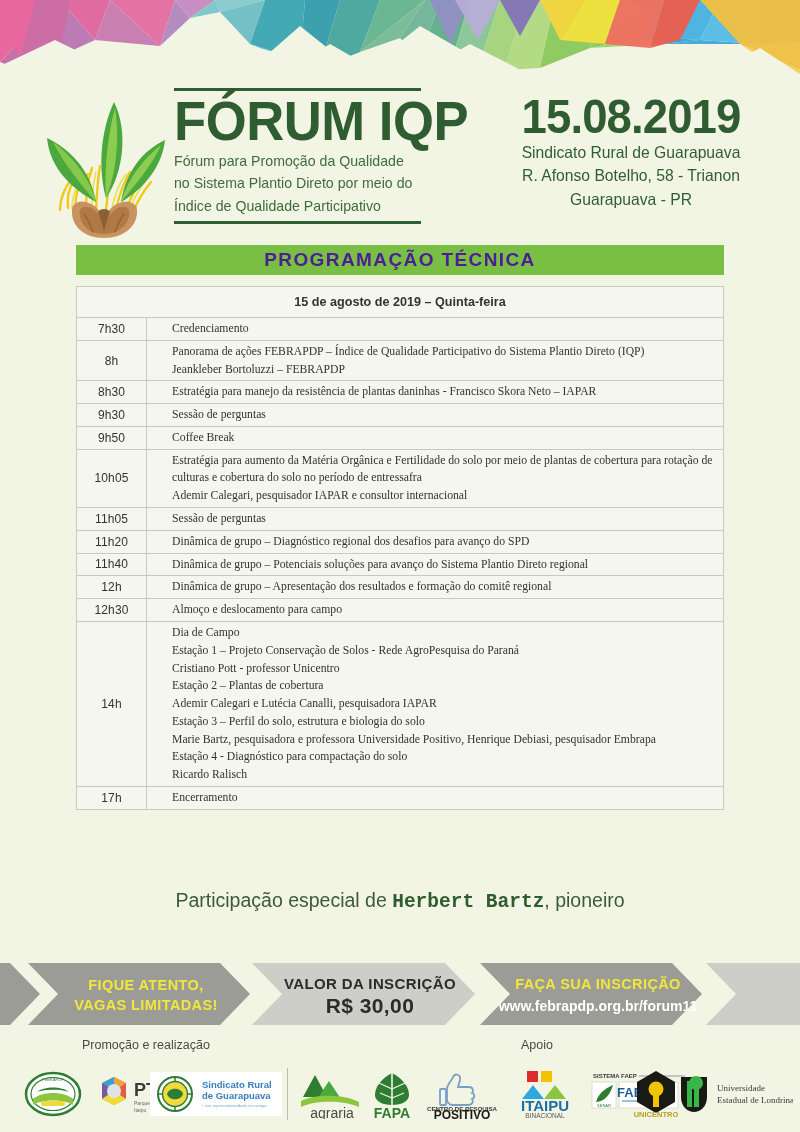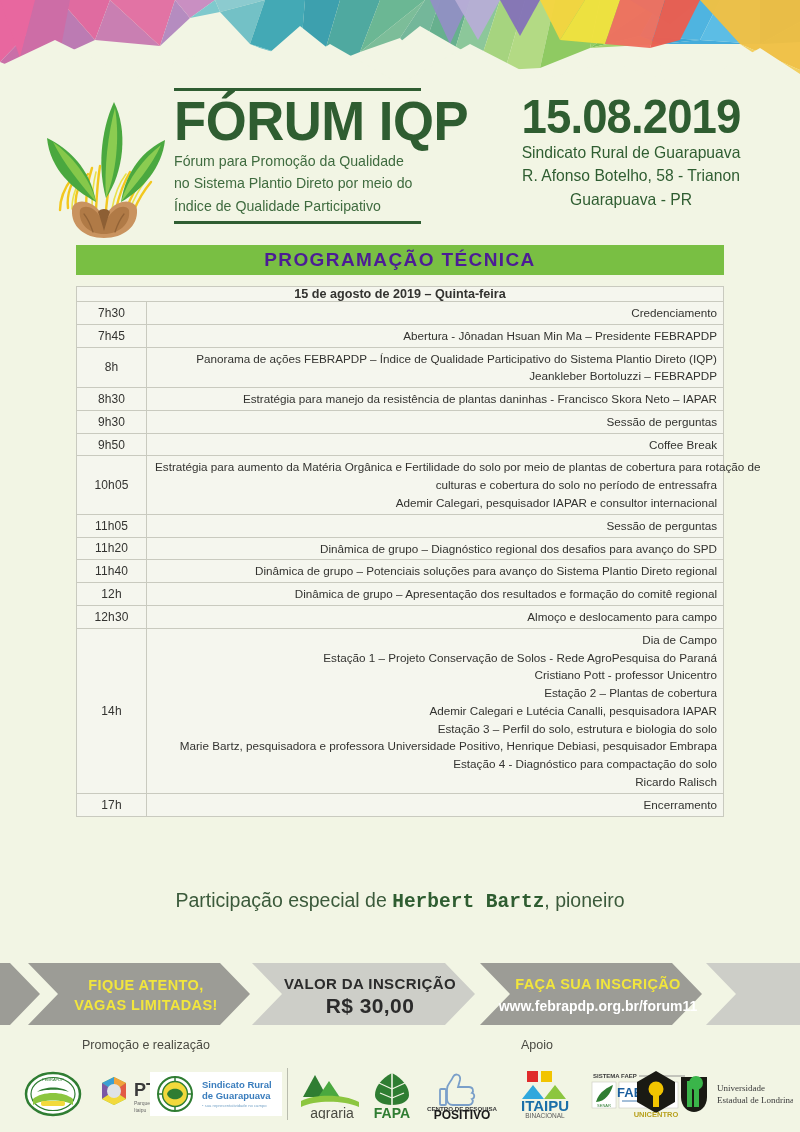--- a/index.html
+++ b/index.html
@@ -142,35 +142,36 @@
     border: 1px solid #c9cabf;
     font-family: "Liberation Sans Narrow", "Liberation Sans", sans-serif;
     color: #333330;
     vertical-align: middle;
     padding: 2px 6px;
   }
   .schedule thead th {
     text-align: center;
     font-size: 12.6px;
     font-weight: bold;
-    padding: 0 0;
+    padding: 8px 0;
     background: #f5f6ee;
   }
   .col-time { width: 70px; }
   td.time {
     text-align: center;
     font-size: 12px;
     font-weight: normal;
     letter-spacing: 0.1px;
   }
   td.desc {
     font-size: 11.7px;
     line-height: 1.52;
-    text-align: right;
-    padding-left: 8px;
+    text-align: left;
+    padding-left: 25px;
+    font-family: Liberation Serif, serif;
   }
   td.desc .l { display: block; white-space: nowrap; }
 
   
   .special {
     position: absolute;
     top: 886px;
     left: 0;
     width: 800px;
     text-align: center;
@@ -360,26 +361,20 @@
     </tr>
   </thead>
   <tbody id="schedule-body">
       <tr>
         <td class="time">7h30</td>
         <td class="desc">
           <span class="l">Credenciamento</span>
         </td>
       </tr>
       <tr>
-        <td class="time">7h45</td>
-        <td class="desc">
-          <span class="l">Abertura - Jônadan Hsuan Min Ma – Presidente FEBRAPDP</span>
-        </td>
-      </tr>
-      <tr>
         <td class="time">8h</td>
         <td class="desc">
           <span class="l">Panorama de ações FEBRAPDP – Índice de Qualidade Participativo do Sistema Plantio Direto (IQP)</span>
           <span class="l">Jeankleber Bortoluzzi – FEBRAPDP</span>
         </td>
       </tr>
       <tr>
         <td class="time">8h30</td>
         <td class="desc">
           <span class="l">Estratégia para manejo da resistência de plantas daninhas - Francisco Skora Neto – IAPAR</span>

